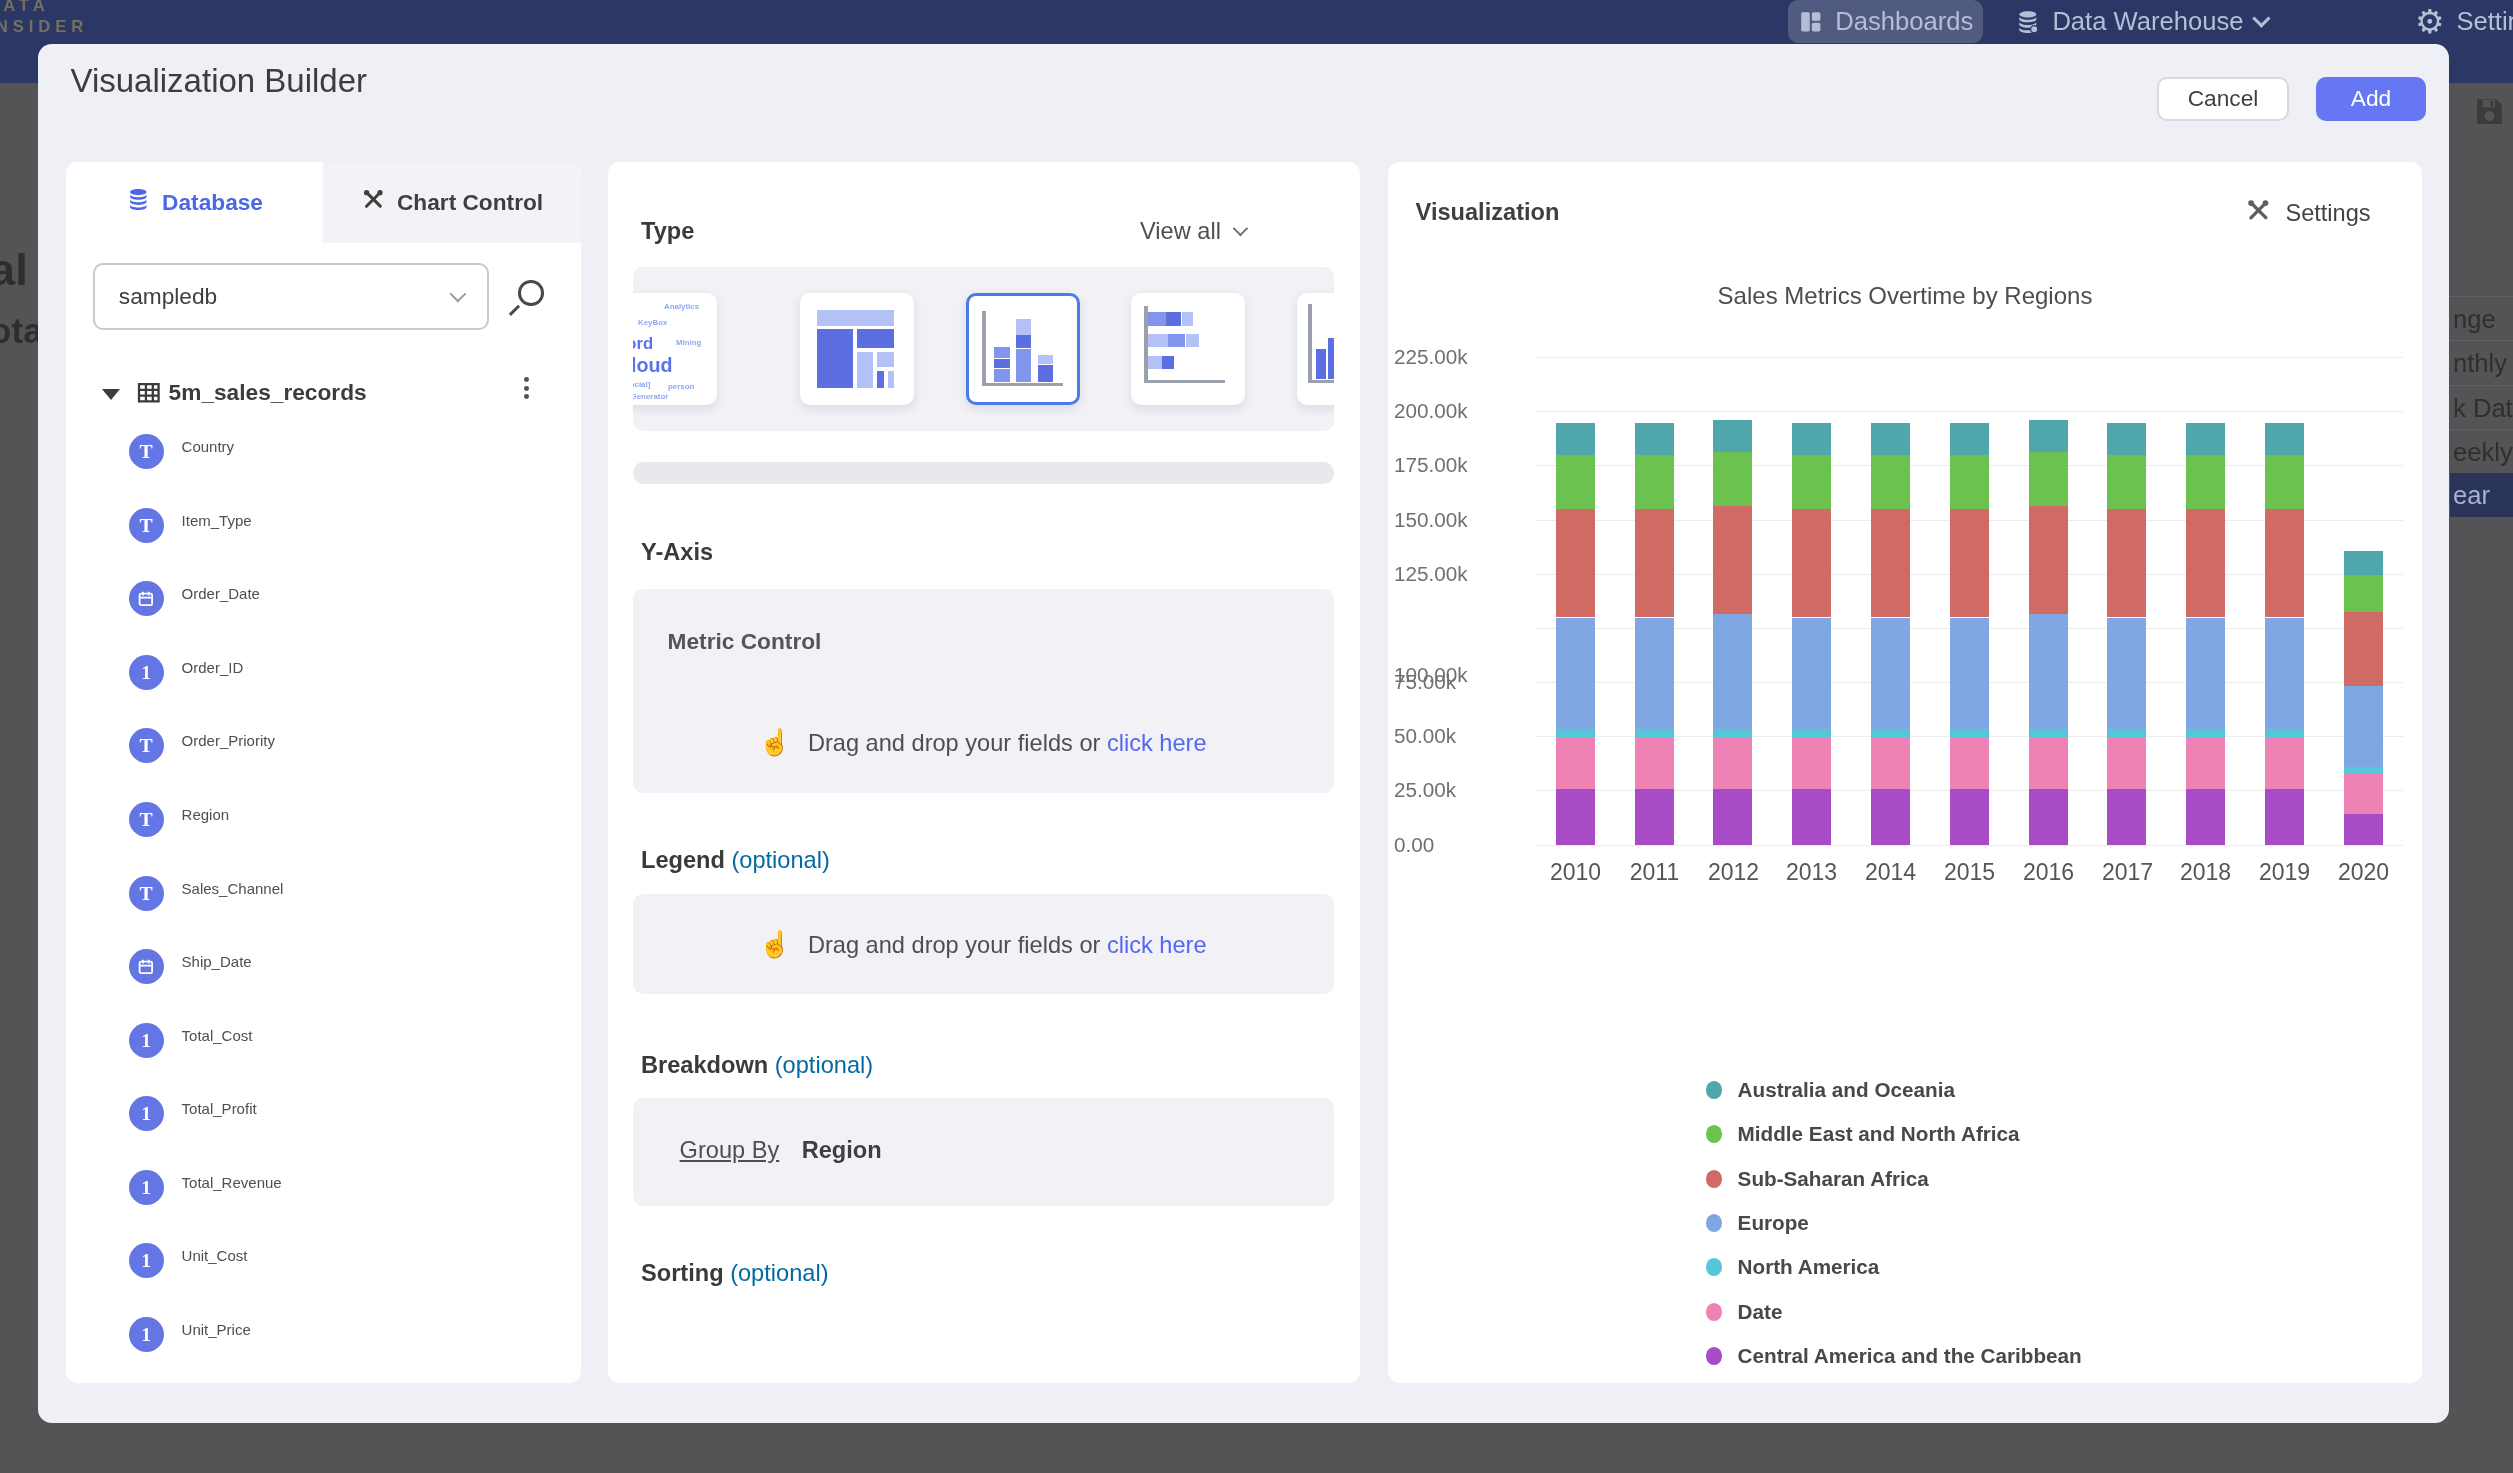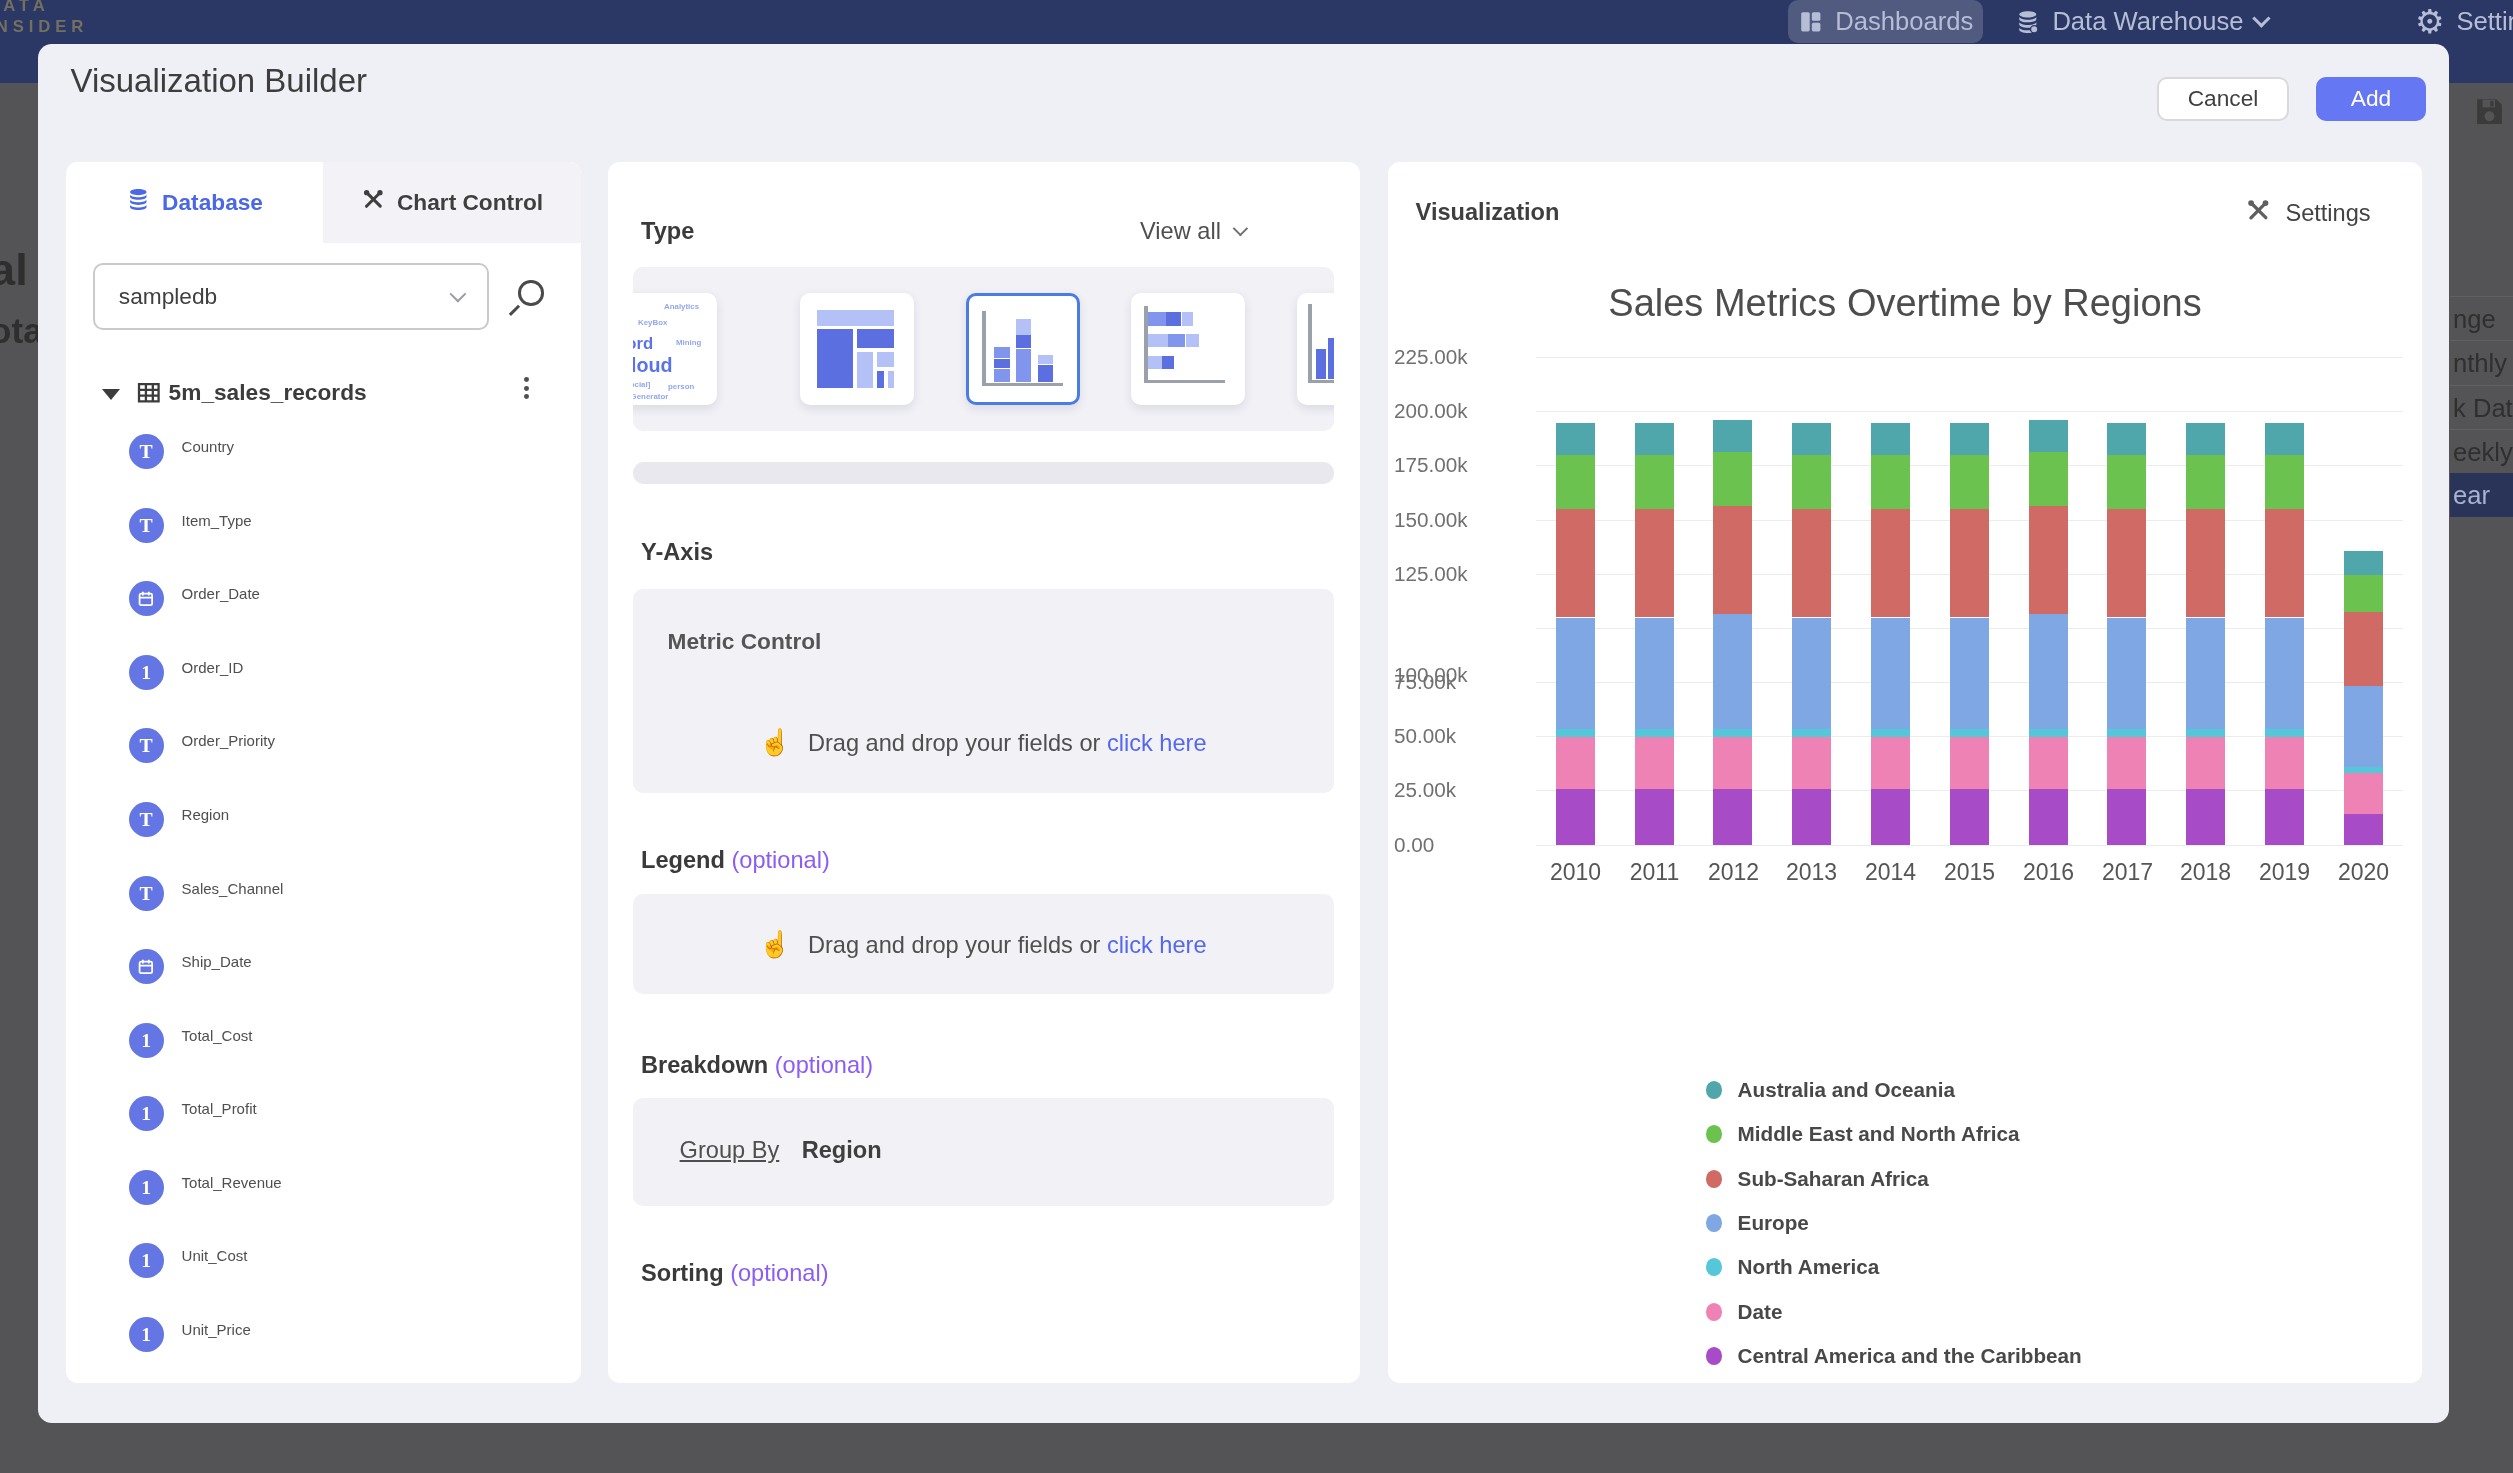--- a/index.html
+++ b/index.html
@@ -56,21 +56,21 @@
   #table-name { position:absolute; left:103px; top:7.9px; font-size:22.7px; font-weight:bold; color:#3c3c3c; }
   #kebab { position:absolute; left:451px; top:5.9px; display:flex; flex-direction:column; gap:3.9px; align-items:center; width:19.7px; }
   #kebab i { width:4.9px; height:4.9px; border-radius:50%; background:#4f4f4f; }
   #field-list { position:absolute; left:0; top:272px; width:515px; }
   .field-row { position:absolute; left:0; width:515px; height:39px; }
   .field-ic { position:absolute; left:63px; top:0; width:35px; height:35px; border-radius:50%; background:#6476e4; color:#fff; display:flex; align-items:center; justify-content:center; font-family:"Liberation Serif", serif; font-weight:bold; font-size:19.7px; }
   .field-lb { position:absolute; left:116px; top:3.9px; font-size:15px; color:#4f4f4f; }
 
   
   .mid-h { position:absolute; left:33px; font-size:23.6px; font-weight:bold; color:#3a3a3a; }
-  .mid-h .opt { font-weight:normal; color:#8b5cf6; }
+  .mid-h .opt { font-weight:normal; color:#0369a1; }
   #view-all { position:absolute; left:532px; top:56px; font-size:23.6px; color:#4f4f4f; display:flex; align-items:center; gap:13.8px; }
   #view-all .chev2 { width:10.8px; height:10.8px; border-right:2.5px solid #6f6f6f; border-bottom:2.5px solid #6f6f6f; transform:rotate(45deg); margin-top:-5.9px; }
   #cards-wrap { position:absolute; left:24.6px; top:105px; width:701px; height:164px; background:#f1f1f6; border-radius:9.9px; overflow:hidden; }
   .tcard { position:absolute; top:25.6px; width:114px; height:112px; background:#fff; border-radius:9.9px; box-shadow:0 3.9px 9.9px rgba(60,60,90,0.12); overflow:hidden; }
   .tcard.sel { border:3px solid #4b7be5; }
   .gray-strip { position:absolute; left:24.6px; top:300px; width:701px; height:21.7px; background:#e8e8ee; border-radius:10.8px; }
   .drop-panel { position:absolute; left:24.6px; width:701px; background:#f1f1f6; border-radius:9.9px; }
   .drop-line { position:absolute; left:0; width:100%; text-align:center; font-size:23.6px; color:#4f4f4f; }
   .drop-line .hand { font-size:25.6px; color:#555; margin-right:9.9px; }
   .drop-link { color:#5468ef; }
@@ -91,21 +91,21 @@
   .wc .tiny { font-size:7.9px; color:#93a7f0; font-weight:bold; }
   .tm { position:absolute; background:#5b6fe0; }
   .tm.lt { background:#b3c1f7; }
   .axis-v { position:absolute; background:#9aa1ab; width:3.9px; }
   .axis-h { position:absolute; background:#9aa1ab; height:3.9px; }
   .seg { position:absolute; }
 
   
   #viz-h { position:absolute; left:27.6px; top:37px; font-size:23.6px; font-weight:bold; color:#3f3f3f; }
   #viz-settings { position:absolute; left:857px; top:35px; display:flex; align-items:center; gap:13.8px; font-size:23.6px; color:#434343; }
-  #chart-title { position:absolute; left:0; top:120px; width:100%; text-align:center; font-size:38px; color:#4d4d4d; }
+  #chart-title { position:absolute; left:0; top:120px; width:100%; text-align:center; font-size:24px; color:#4d4d4d; }
   #grid-area { position:absolute; left:148px; top:195px; width:867px; height:488px; }
   .gridline { position:absolute; left:0; width:100%; height:1px; background:#ececec; }
   .ytick { position:absolute; right:891px; width:118px; font-size:20.7px; color:#707070; transform:translateY(-11.8px); }
   .bar { position:absolute; bottom:0; width:39px; }
   .bar .bseg { position:absolute; left:0; width:39px; }
   .xlab { position:absolute; top:502px; width:79px; text-align:center; font-size:23px; color:#555; }
   #chart-legend { position:absolute; left:318px; top:906px; }
   .leg-row { position:absolute; left:0; height:44px; display:flex; align-items:center; gap:15.8px; }
   .leg-dot { width:15.8px; height:17.7px; border-radius:50%; }
   .leg-txt { font-size:20.7px; font-weight:bold; color:#484848; white-space:nowrap; }

